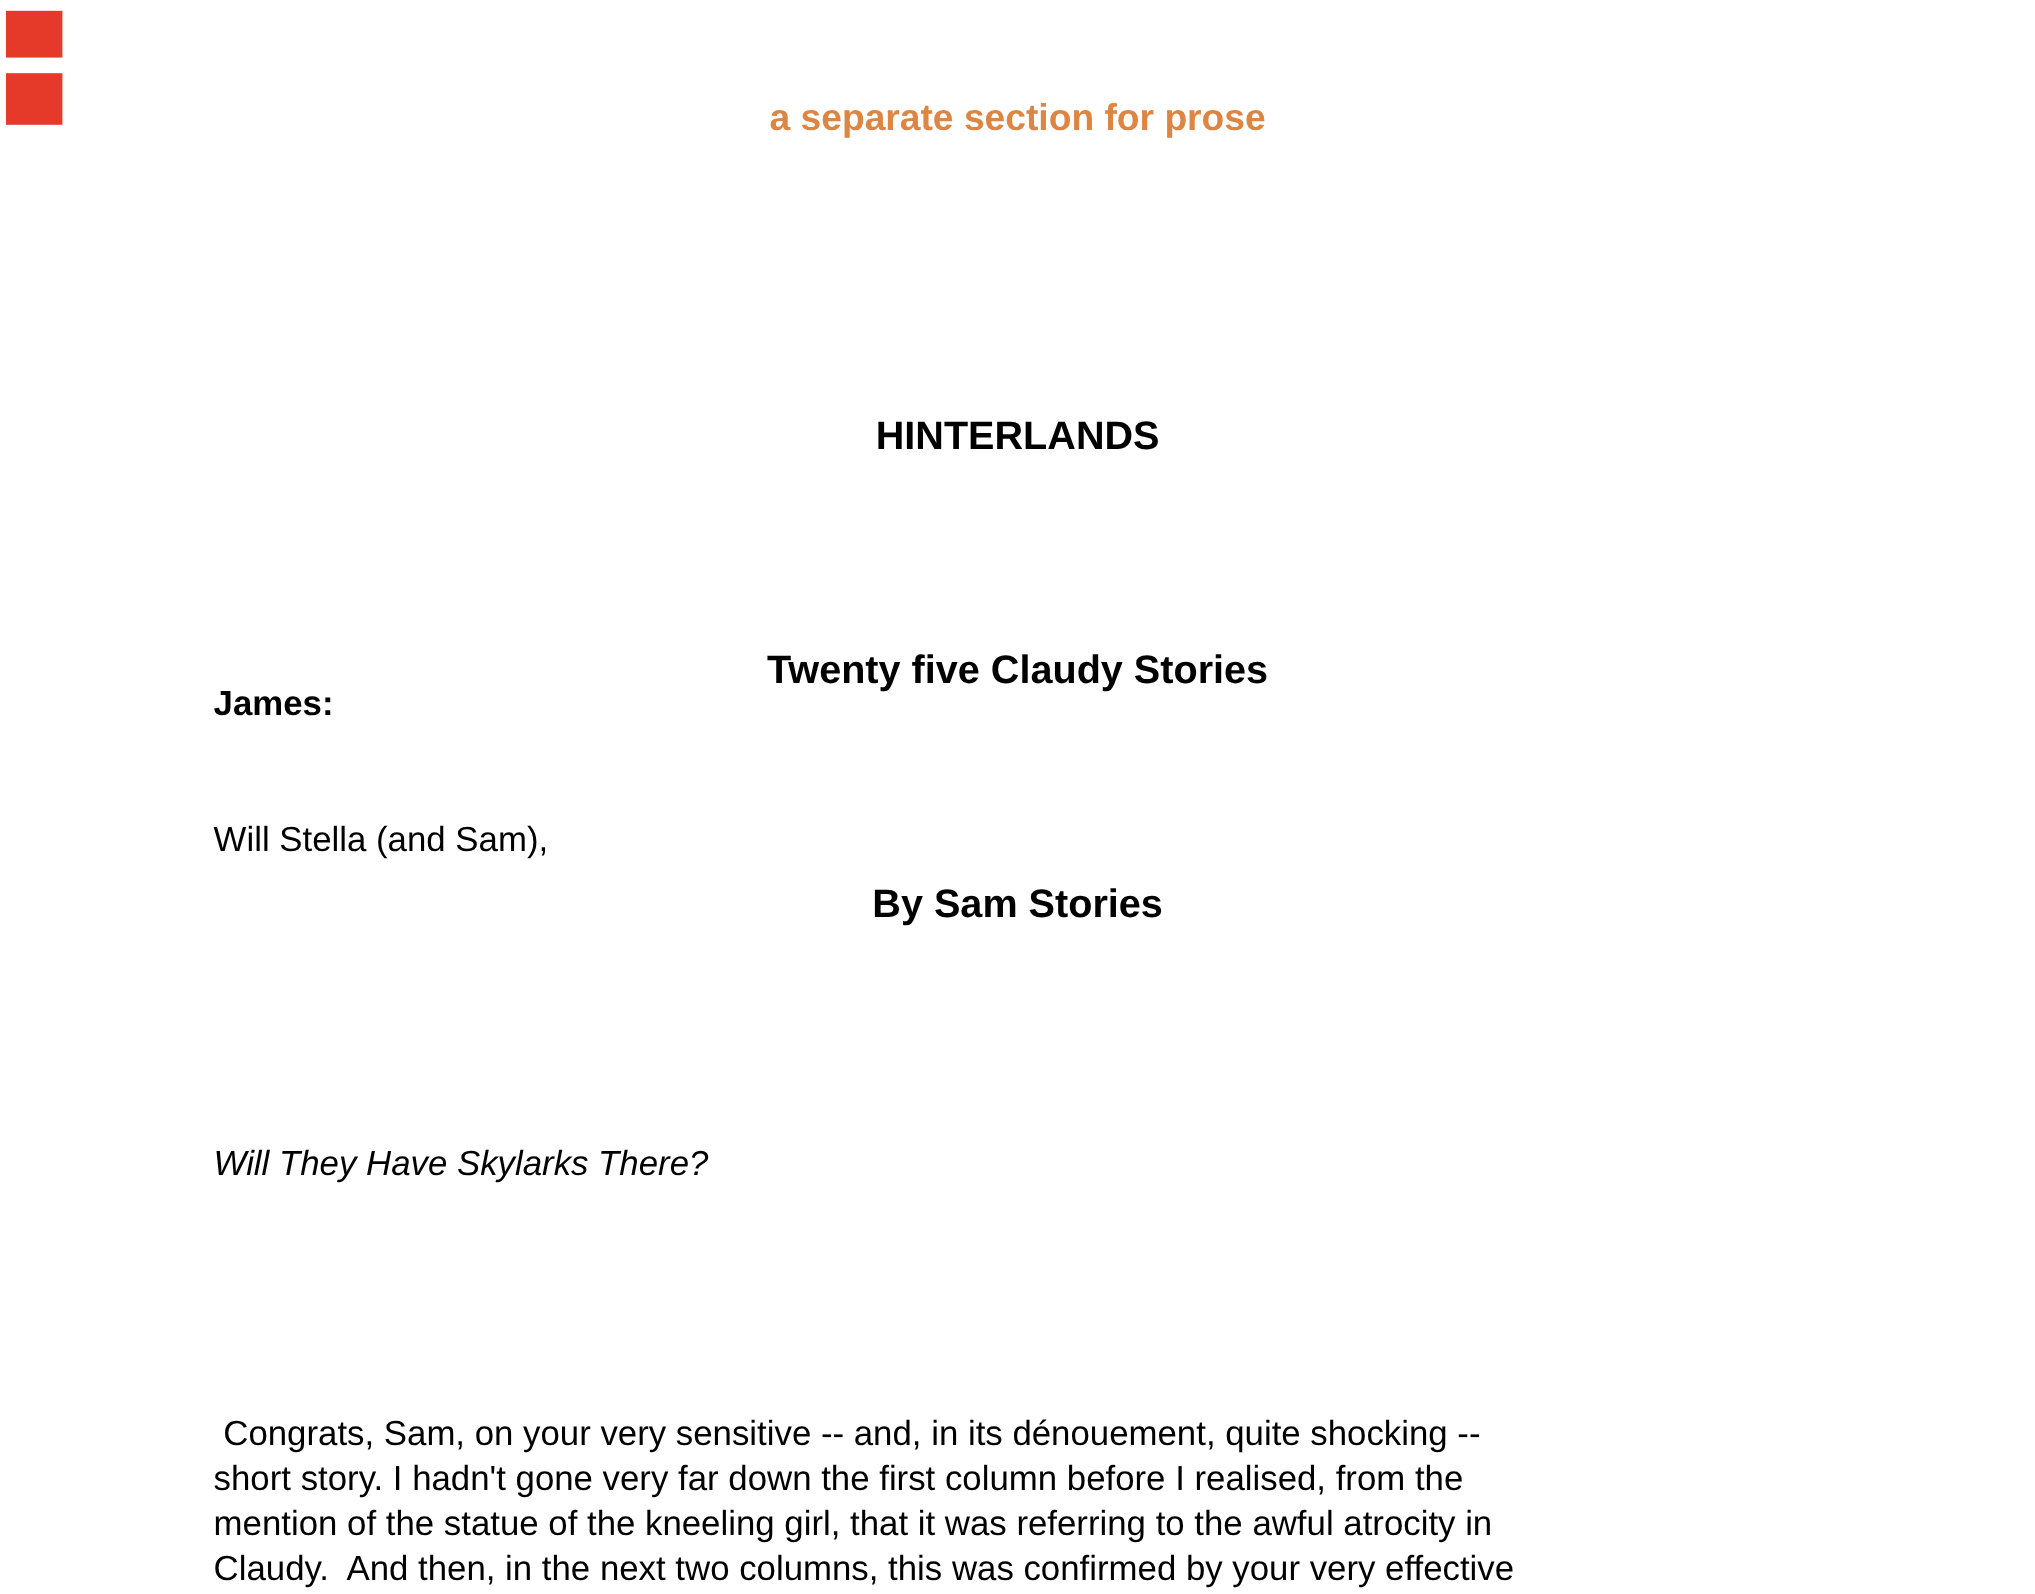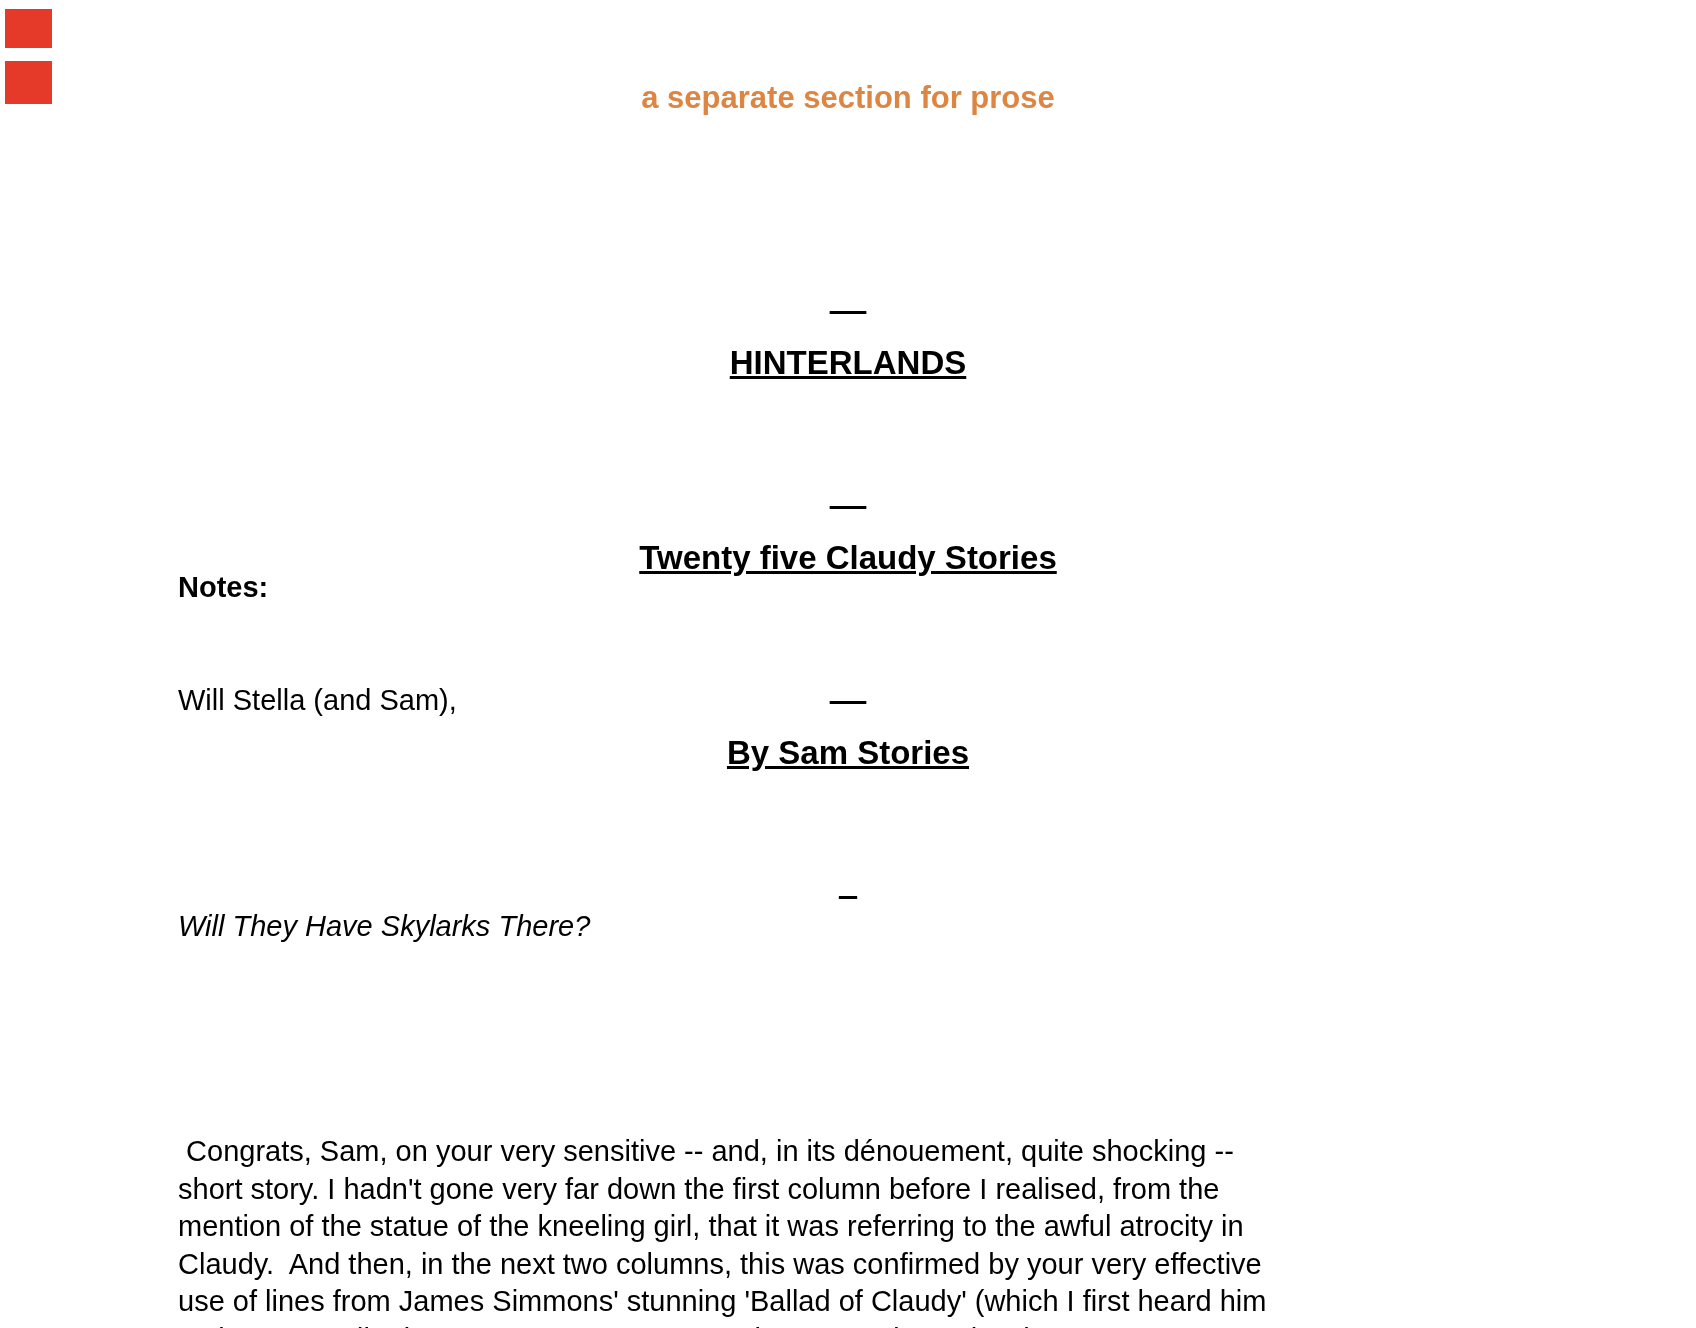--- a/index.html
+++ b/index.html
@@ -38,53 +38,52 @@
   .titles {
     position: absolute;
     top: 200px;
     left: 0;
     width: 100%;
     text-align: center;
     font-size: 33px;
     font-weight: bold;
     line-height: 65px;
     white-space: pre-wrap;
-    text-decoration: underline;
   }
   .notes {
     position: absolute;
     left: 178px;
     top: 494px;
     width: 1330px;
     font-size: 29px;
     line-height: 37.6px;
     white-space: pre-wrap;
   }
   .notes .blank { height: 37.6px; }
   .bold   { font-weight: bold; }
-  .italic { font-style: italic; }
+  .italic { font-style: italic; margin-top: 44px; }
 </style>
 </head>
 <body>
 
 <div class="page">
 
   <div class="marker-bar bar1" style="background-color: rgb(229, 57, 42);"></div>
   <div class="marker-bar bar2" style="background-color: rgb(229, 57, 42);"></div>
 
   <div class="tagline" style="color: rgb(221, 134, 67);">a separate section for prose</div>
 
   <div class="titles">
     <div>HINTERLANDS</div>
     <div>Twenty five Claudy Stories</div>
     <div>By Sam Stories</div>
   </div>
 
   <div class="notes">
-    <div class="bold">Notes:</div>
+    <div class="bold">James:</div>
     <div>Will Stella (and Sam),</div>
     <div class="blank"></div>
     <div class="italic">Will They Have Skylarks There?</div>
     <div class="blank"></div>
     <div> Congrats, Sam, on your very sensitive -- and, in its dénouement, quite shocking --
 short story. I hadn't gone very far down the first column before I realised, from the
 mention of the statue of the kneeling girl, that it was referring to the awful atrocity in
 Claudy.  And then, in the next two columns, this was confirmed by your very effective
 use of lines from James Simmons' stunning 'Ballad of Claudy' (which I first heard him
 recite on a radio documentary on RTE sometime around 1975).  The contrast

